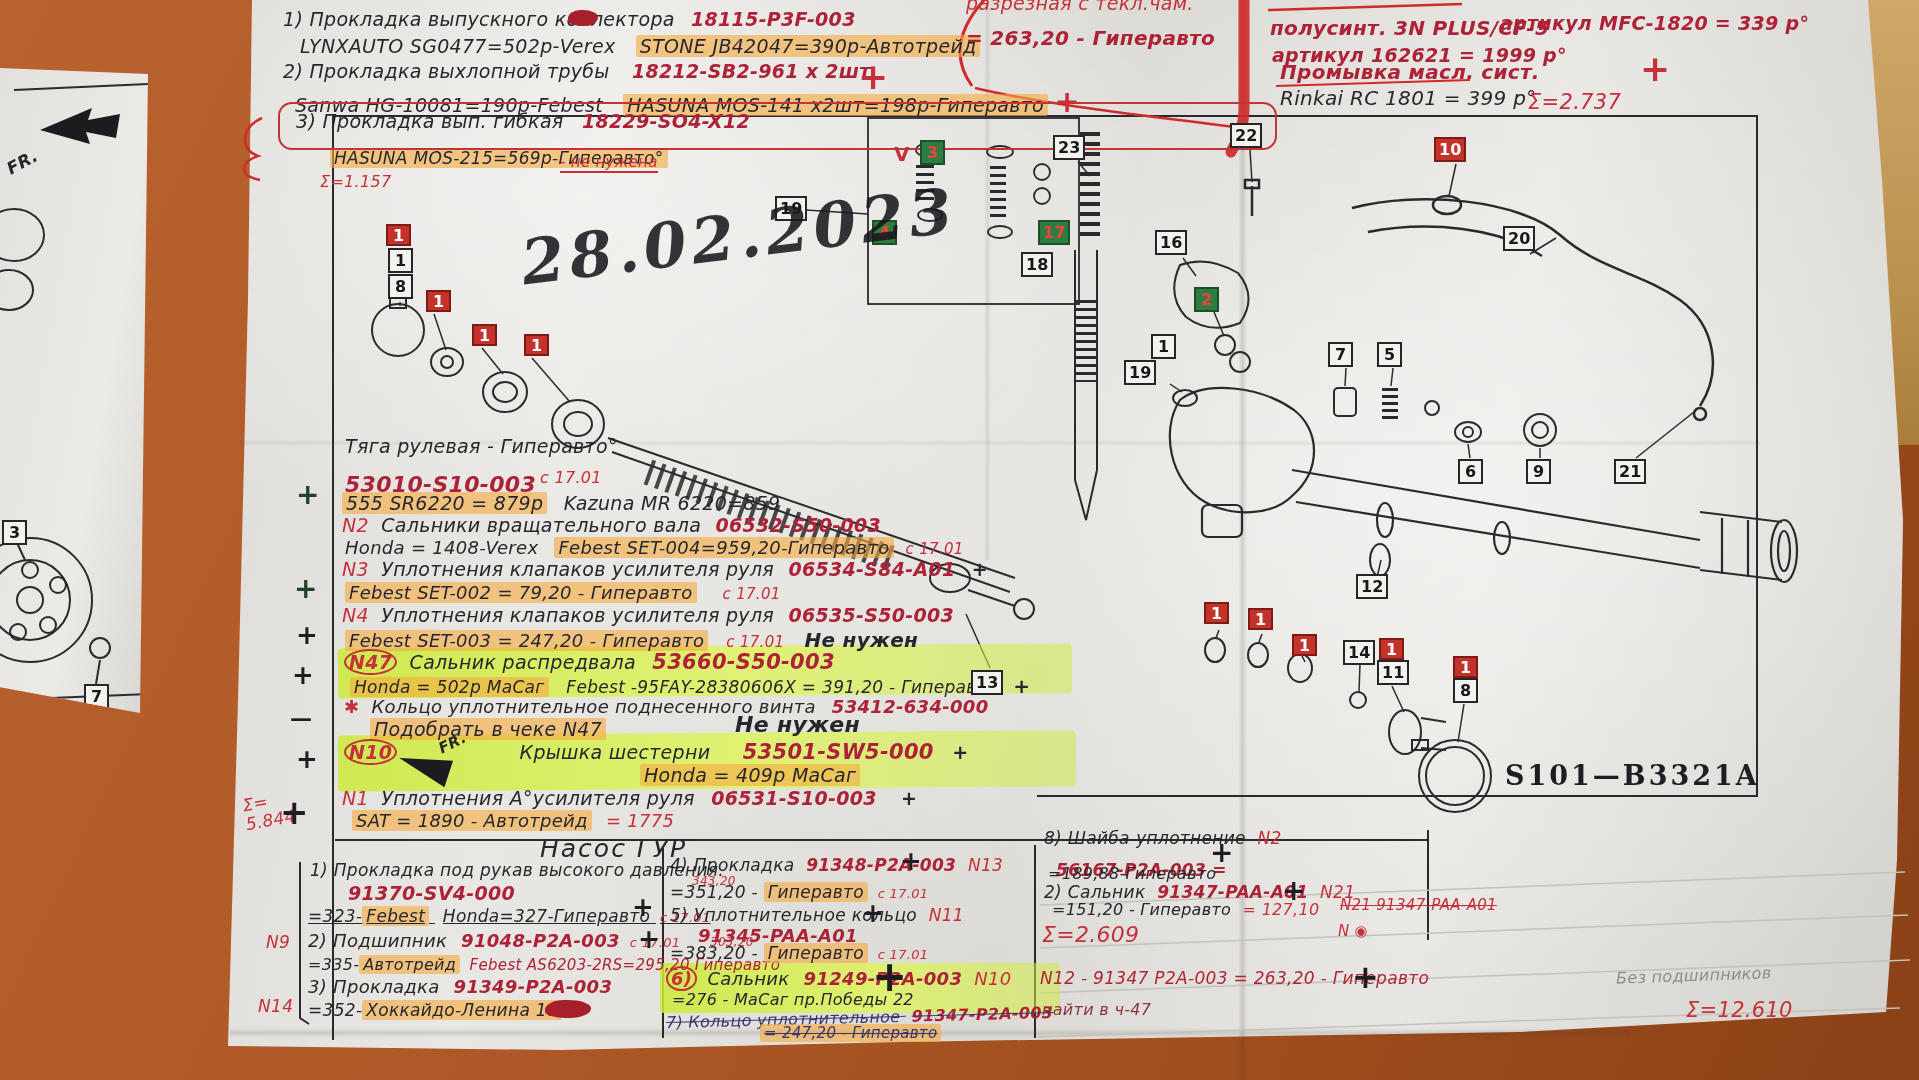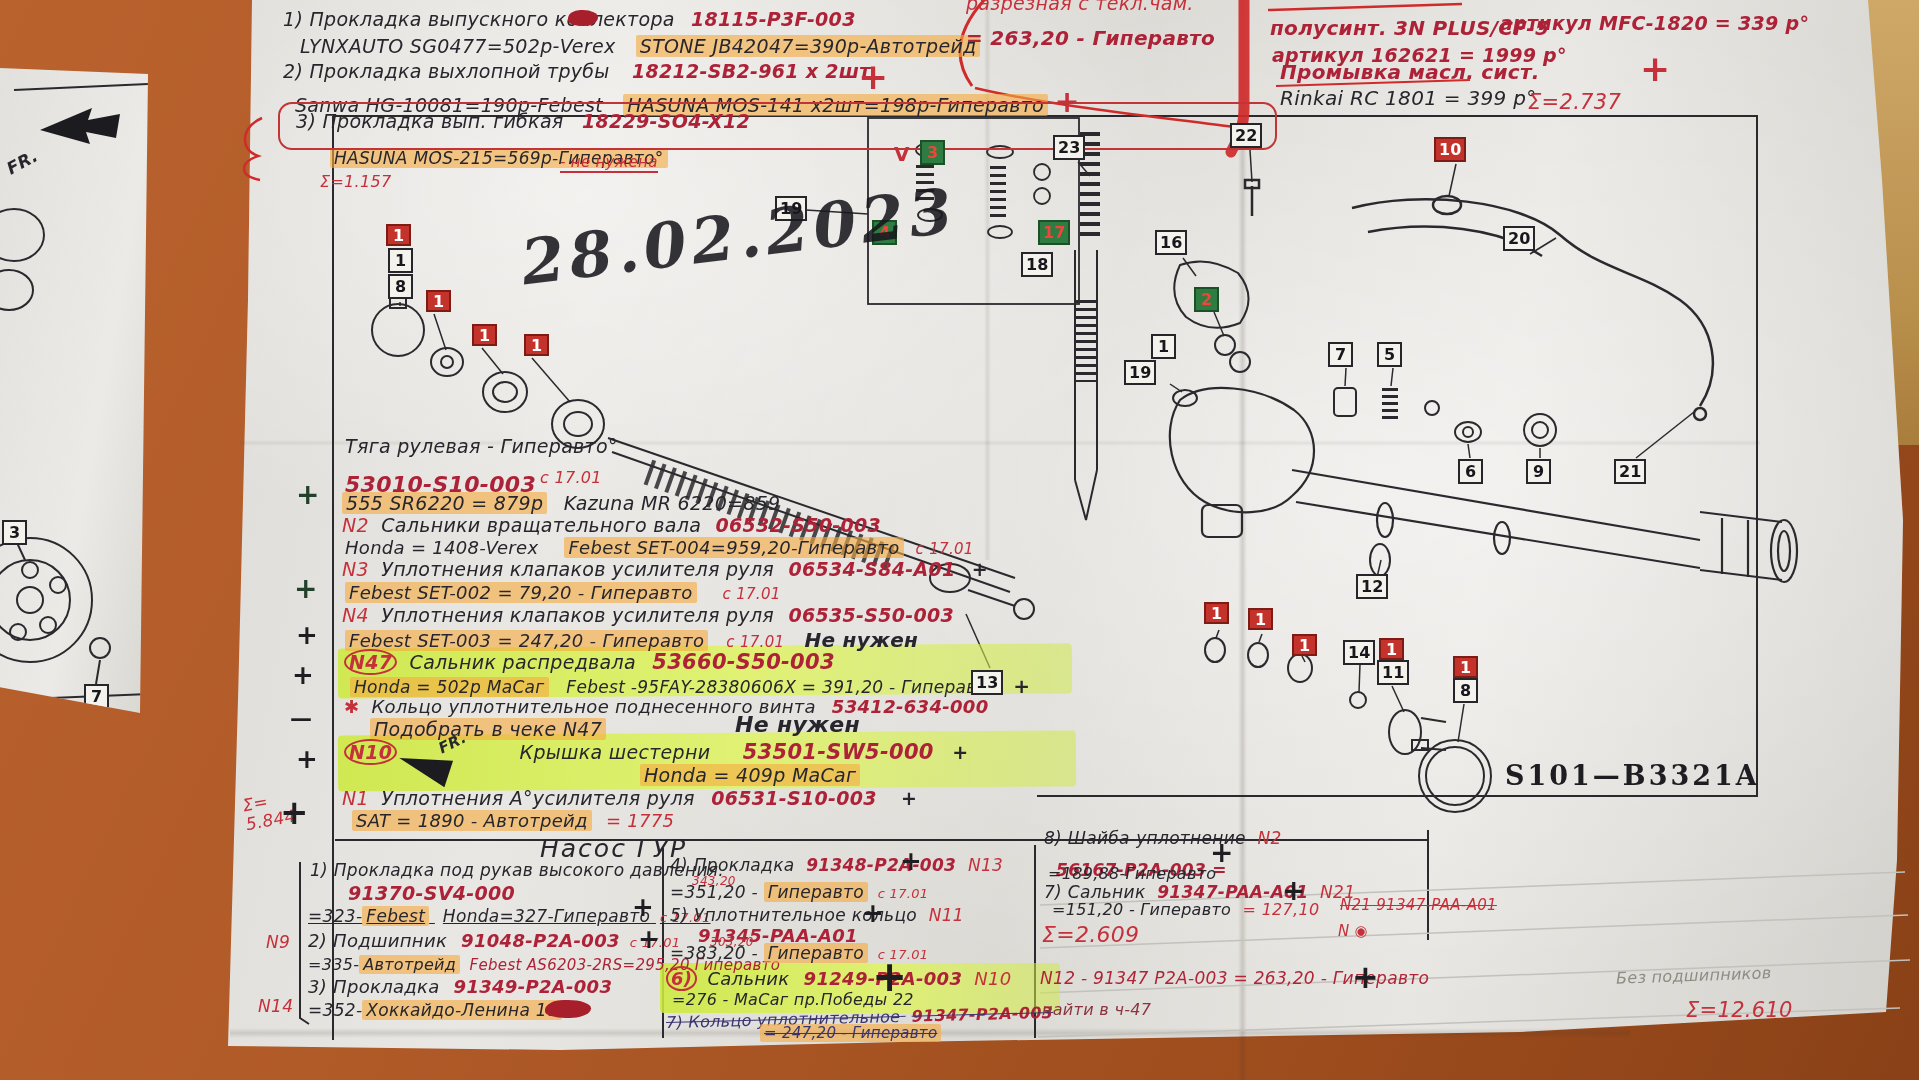--- a/index.html
+++ b/index.html
@@ -280,21 +280,21 @@
     <span class="ho k">555 SR6220 = 879р</span>
     <span class="k" style="margin-left:10px;">Kazuna MR 6220=859</span>
   </div>
   <div class="t" style="left:342px;top:514px;">
     <span class="r">N2</span>
     <span class="k" style="margin-left:6px;">Сальники вращательного вала</span>
     <span class="rd" style="margin-left:8px;">06532-S50-003</span>
   </div>
   <div class="t" style="left:345px;top:537px;font-size:18px;">
     <span class="k">Honda = 1408-Verex</span>
-    <span class="ho k" style="margin-left:20px;">Febest SET-004=959,20-Гиперавто</span>
+    <span class="ho k" style="margin-left:10px;">Febest SET-004=959,20-Гиперавто</span>
     <span class="r" style="margin-left:6px;font-size:15px;">с 17.01</span>
   </div>
   <div class="t" style="left:342px;top:558px;">
     <span class="r">N3</span>
     <span class="k" style="margin-left:6px;">Уплотнения клапаков усилителя руля</span>
     <span class="rd" style="margin-left:8px;">06534-S84-A01</span>
     <span class="k" style="font-weight:700;margin-left:10px;">+</span>
   </div>
   <div class="t" style="left:345px;top:582px;font-size:18px;">
     <span class="ho k">Febest SET-002 = 79,20 - Гиперавто</span>
@@ -432,21 +432,21 @@
   </div>
 
   <div class="t" style="left:1044px;top:828px;font-size:17px;">
     <span class="k">8) Шайба-уплотнение</span>
     <span class="r" style="margin-left:6px;">N2</span>
   </div>
   <div class="t rd" style="left:1056px;top:860px;font-size:17px;">56167-P2A-003 =</div>
   <div class="plus" style="left:1210px;top:836px;font-size:28px;">+</div>
   <div class="t k" style="left:1048px;top:864px;font-size:16px;">=189,88-Гиперавто</div>
   <div class="t" style="left:1044px;top:882px;font-size:17px;">
-    <span class="k">7) Сальник</span>
+    <span class="k">2) Сальник</span>
     <span class="rd" style="margin-left:6px;">91347-PAA-A01</span>
     <span class="r" style="margin-left:6px;">N21</span>
   </div>
   <div class="plus" style="left:1282px;top:874px;font-size:28px;">+</div>
   <div class="t" style="left:1052px;top:900px;font-size:16px;">
     <span class="k">=151,20 - Гиперавто</span>
     <span class="r" style="margin-left:6px;">= 127,10</span>
   </div>
   <div class="t r" style="left:1340px;top:896px;font-size:15px;text-decoration:line-through;">N21 91347-PAA-A01</div>
   <div class="t r" style="left:1338px;top:922px;font-size:15px;">N ◉</div>

